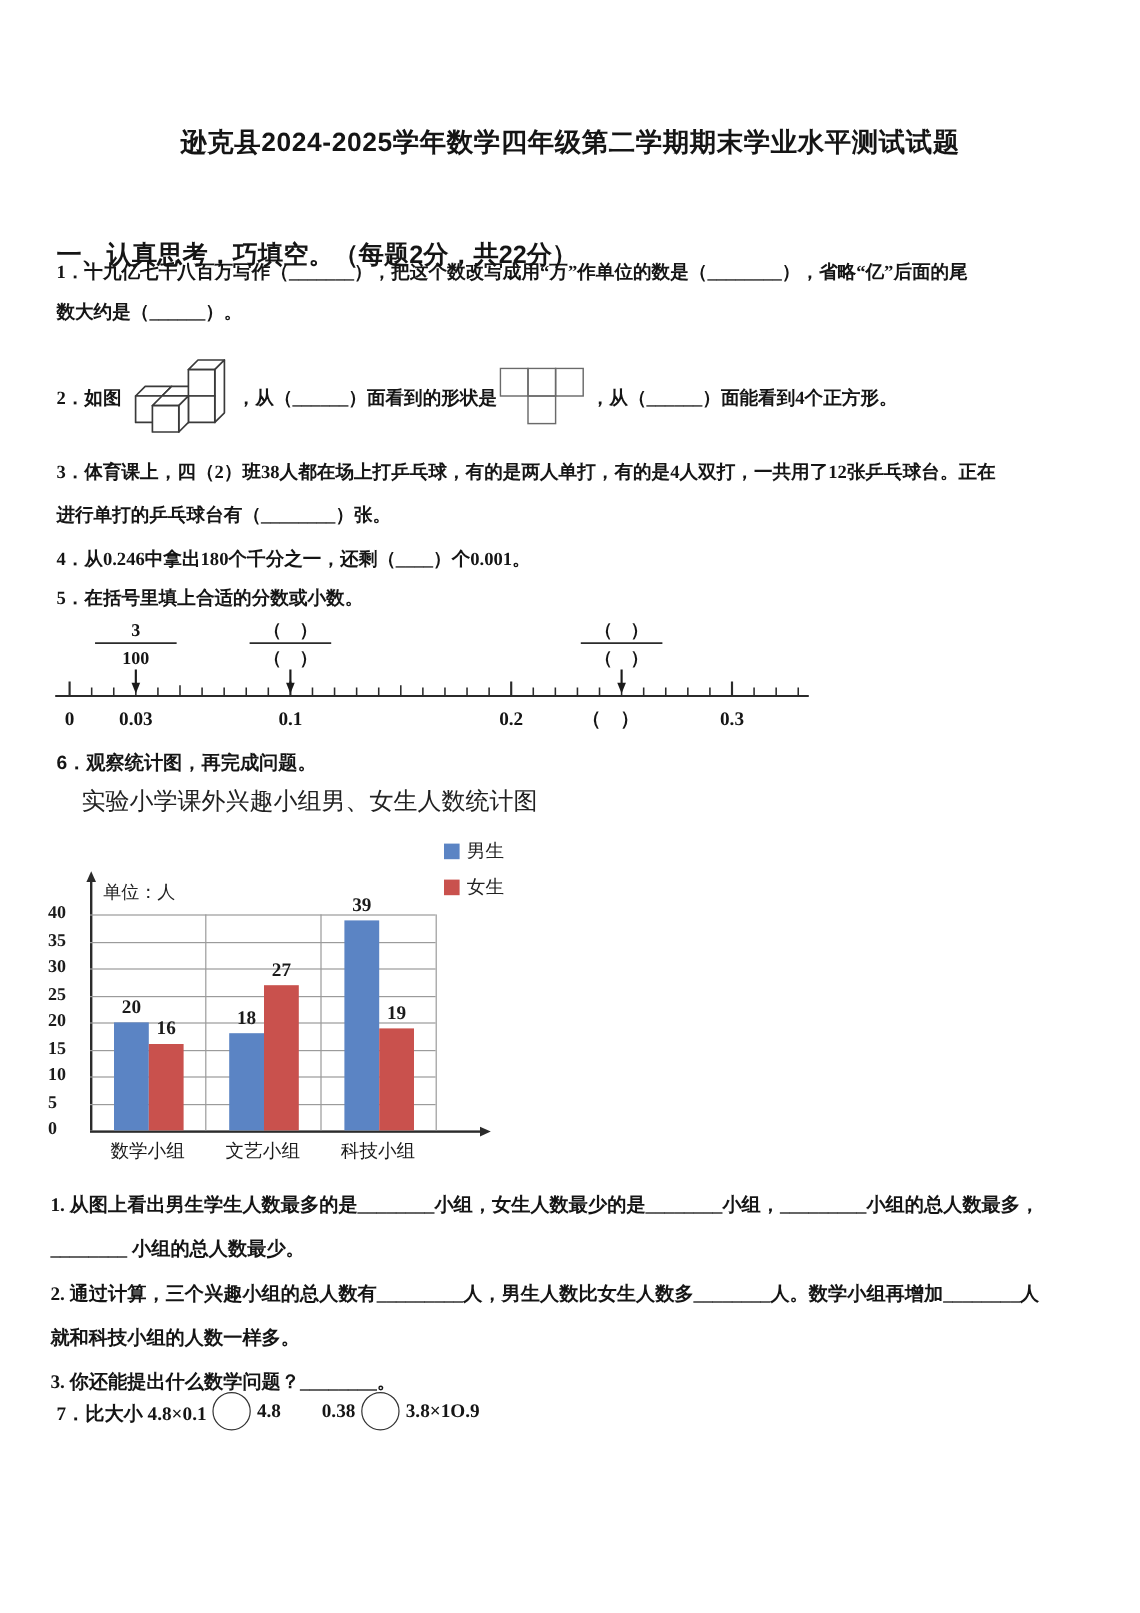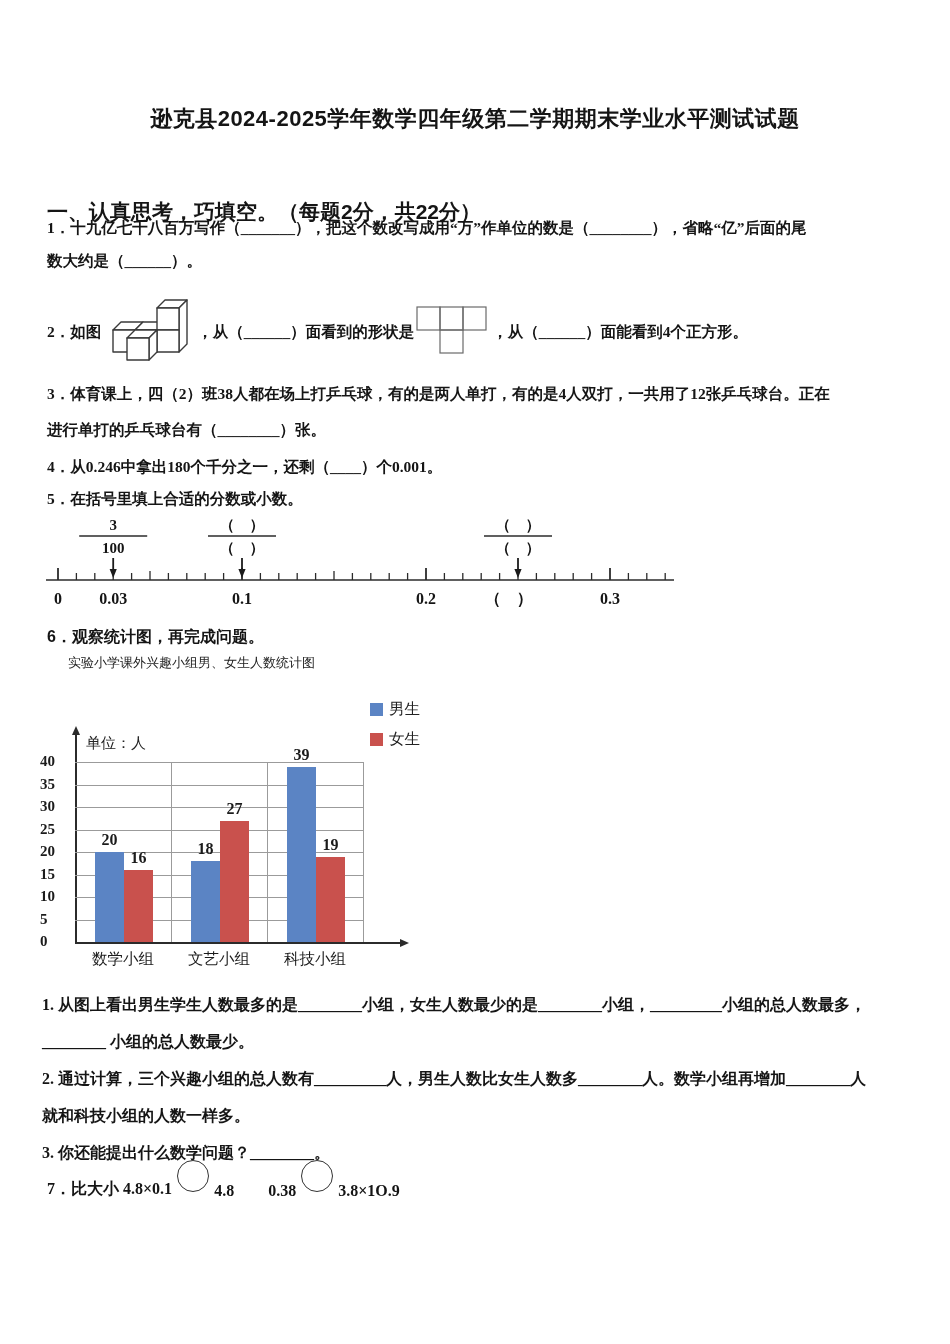--- a/index.html
+++ b/index.html
@@ -10,28 +10,28 @@
   .section-heading{top:198px;left:47px;font-family:"Liberation Sans",sans-serif;font-weight:700;font-size:21px;}
   .q{font-size:15.5px;font-weight:600;line-height:33px;white-space:pre-wrap;}
   .q1{top:211px;left:47px;width:880px;}
   .q2row{top:292px;left:47px;width:880px;display:flex;align-items:center;height:80px;}
   .q2row .txt{font-size:15.5px;font-weight:600;}
   .q3{top:376px;left:47px;width:885px;line-height:36px;}
   .q4{top:450px;left:47px;width:880px;}
   .q5{top:482px;left:47px;width:880px;}
   .q6{top:620px;left:47px;font-family:"Liberation Sans",sans-serif;font-weight:700;font-size:16px;}
   .subq{top:986px;left:42px;width:890px;font-size:16px;line-height:37px;}
-  .q7{top:1168px;left:47px;width:880px;font-size:16px;font-weight:700;display:flex;align-items:flex-end;}
+  .q7{top:1168px;left:47px;width:880px;font-size:16px;font-weight:700;display:flex;align-items:flex-start;}
   .q7 .gap2{margin-left:34px;}
   .circle{display:inline-block;width:30px;height:30px;border:1.6px solid #333;border-radius:50%;
           margin:0 5px;vertical-align:-2px;position:relative;top:-8px;}
   svg{display:block;}
   
   .chart{top:652px;left:40px;width:470px;height:332px;}
-  .chart-subtitle{left:28px;top:2px;font-family:"Liberation Sans",sans-serif;font-size:13px;color:#222;}
+  .chart-subtitle{left:28px;top:2px;font-family:"Liberation Sans",sans-serif;font-size:20px;color:#222;}
   .legend{left:330px;top:42px;}
   .legend-row{display:flex;align-items:center;height:30px;}
   .legend-sq{width:13px;height:13px;margin-right:6px;}
   .legend-name{font-family:"Liberation Sans",sans-serif;font-size:15.5px;color:#222;}
   .plot{left:0;top:0;width:470px;height:332px;}
   .yaxis{left:35px;top:82px;width:1.6px;height:208px;background:#2b2b2b;}
   .xaxis{left:35px;top:290px;width:327px;height:1.6px;background:#2b2b2b;}
   .yarrow{left:31.5px;top:74px;width:0;height:0;border-left:4.5px solid transparent;
           border-right:4.5px solid transparent;border-bottom:9px solid #2b2b2b;}
   .xarrow{left:360px;top:286.5px;width:0;height:0;border-top:4.5px solid transparent;

